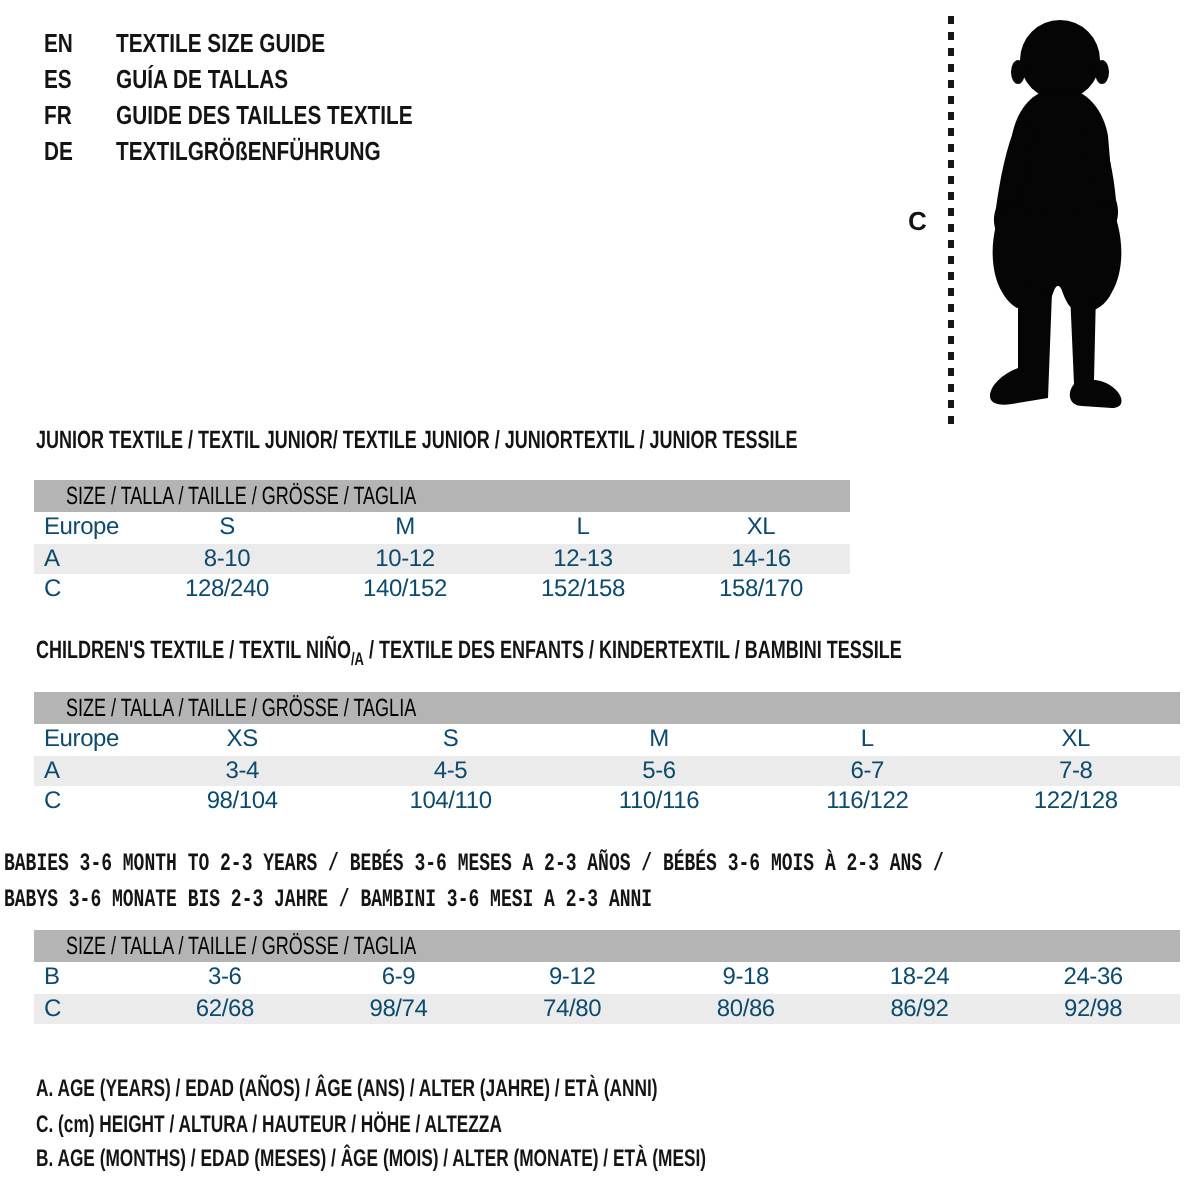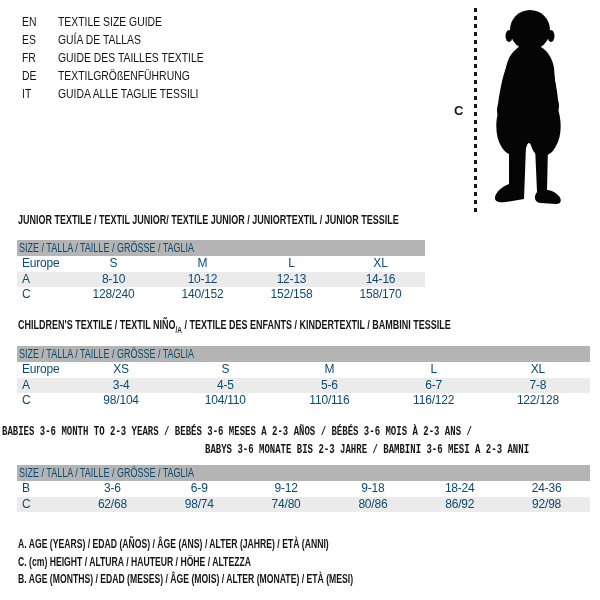--- a/index.html
+++ b/index.html
@@ -11,45 +11,45 @@
     color: #141414;
     font-family: "Liberation Sans", sans-serif;
     overflow: hidden;
   }
   .abs { position: absolute; }
   .cond { display: inline-block; transform: scaleX(0.72); transform-origin: 0 50%; white-space: nowrap; }
   .cond8 { display: inline-block; transform: scaleX(0.8); transform-origin: 0 50%; white-space: nowrap; }
 
   
   .langs { left: 22px; top: 12px; }
-  .lang-row { display: flex; height: 18px; align-items: center; font-weight: normal; font-size: 13px; }
+  .lang-row { display: flex; height: 18px; align-items: center; font-weight: bold; font-size: 13px; }
   .lang-code { width: 36px; flex: none; display: inline-block; }
 
   
   .fig-dash {
     left: 474px; top: 8px; width: 3px; height: 205px;
     background: repeating-linear-gradient(#161616 0 4px, transparent 4px 8px);
   }
   .fig-label { left: 454px; top: 103px; font-size: 13px; font-weight: bold; }
   .baby { left: 484px; top: 6px; }
 
   
-  .sec-title { font-size: 12.5px; font-weight: bold; white-space: nowrap; text-align: right; }
+  .sec-title { font-size: 12.5px; font-weight: bold; white-space: nowrap; }
   #sec1-title { left: 18px; top: 213px; }
   #sec2-title { left: 18px; top: 318px; }
   #sec3-title { left: 2px; top: 423px; line-height: 18px; font-family: Liberation Mono, monospace; }
   sub { font-size: 9px; }
 
   
   #table1 { left: 17px; top: 240px; width: 408px; }
   #table2 { left: 17px; top: 346px; width: 573px; }
   #table3 { left: 17px; top: 465px; width: 573px; }
   .size-band {
     background: #b4b4b4; height: 16px; line-height: 16.5px;
-    padding-left: 2px; font-size: 12.5px; color: #0c4a6e;
+    padding-left: 16px; font-size: 12.5px; color: #000000;
     white-space: nowrap; overflow: hidden;
   }
   table { width: 100%; border-collapse: collapse; table-layout: fixed; font-size: 12px; color: #0c4a6e; }
   td { height: 15.5px; padding: 0; text-align: center; line-height: 15px; letter-spacing: -0.2px; white-space: nowrap; overflow: hidden; }
   td.lbl { text-align: left; padding-left: 5px; }
   tr.stripe { background: #ebebeb; }
   col.c-lbl { width: 52px; }
 
   
   .legend { left: 18px; top: 537px; }
@@ -67,24 +67,20 @@
     <span class="lang-code"><span class="cond8">ES</span></span>
     <span class="cond8">GUÍA DE TALLAS</span>
   </div>
   <div class="lang-row">
     <span class="lang-code"><span class="cond8">FR</span></span>
     <span class="cond8">GUIDE DES TAILLES TEXTILE</span>
   </div>
   <div class="lang-row">
     <span class="lang-code"><span class="cond8">DE</span></span>
     <span class="cond8">TEXTILGRÖßENFÜHRUNG</span>
-  </div>
-  <div class="lang-row">
-    <span class="lang-code"><span class="cond8">IT</span></span>
-    <span class="cond8">GUIDA ALLE TAGLIE TESSILI</span>
   </div>
 </div>
 
 <span class="abs fig-label">C</span>
 <div class="abs fig-dash"></div>
 <svg class="abs baby" width="88" height="202" viewBox="0 0 88 202" fill="#050505" xmlns="http://www.w3.org/2000/svg">
   <circle cx="46" cy="24" r="20"></circle>
   <ellipse cx="25" cy="30" rx="3.5" ry="6"></ellipse>
   <ellipse cx="67" cy="30" rx="3.5" ry="6"></ellipse>
   <path d="M46 38 C60 38 68 50 70 62 L73 98 C60 108 30 108 17 98 L22 62 C24 50 32 38 46 38 Z"></path>

